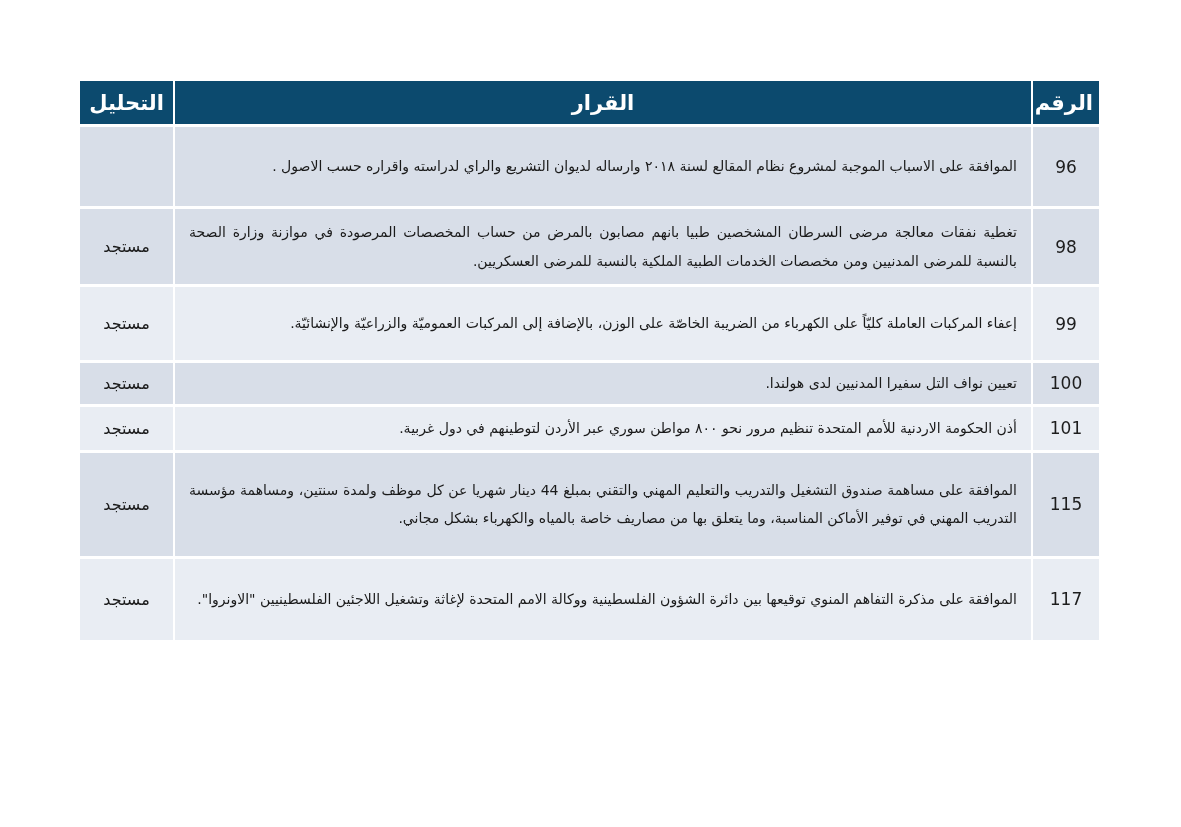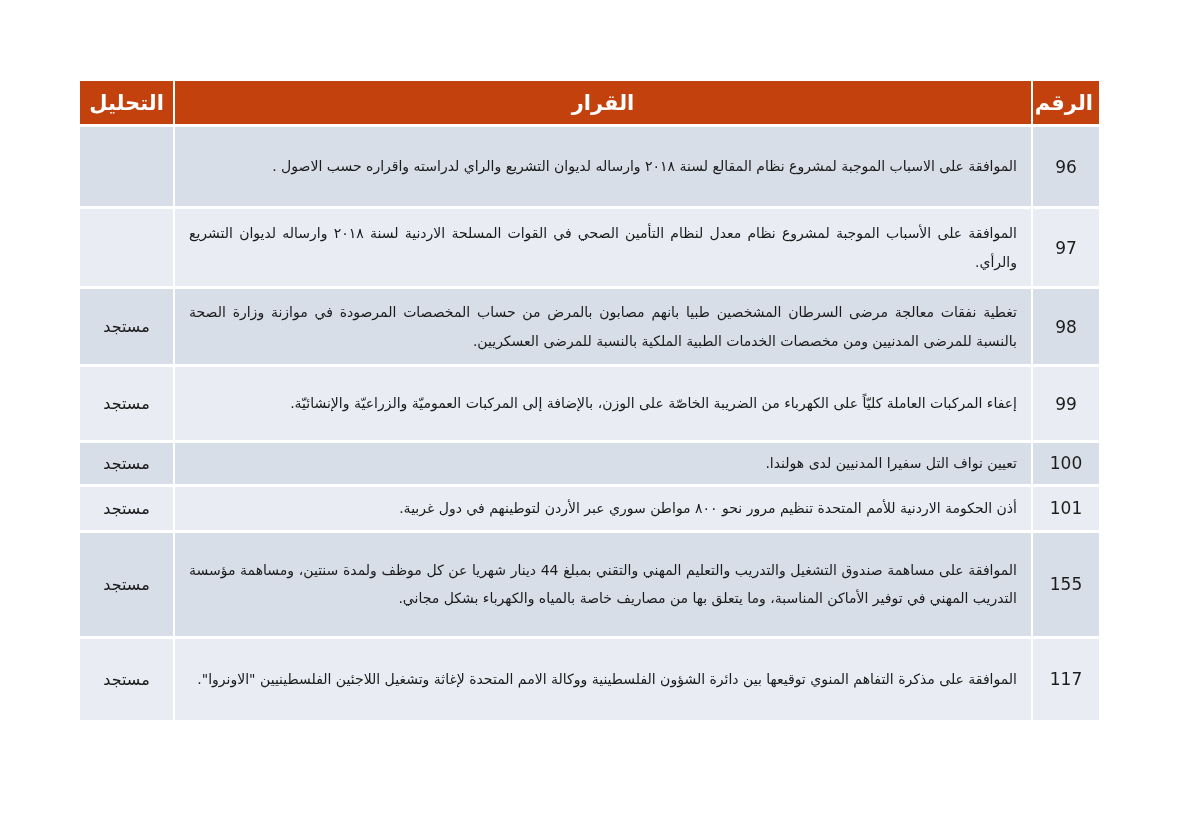--- a/index.html
+++ b/index.html
@@ -28,21 +28,21 @@
   }
   table.decisions th, table.decisions td {
     border-left: 2px solid #ffffff;
     border-right: 2px solid #ffffff;
     border-top: 3px solid #ffffff;
     border-bottom: 3px solid #ffffff;
     box-sizing: border-box;
     vertical-align: middle;
   }
   table.decisions th {
-    background: #c2410c;
+    background: #0c4a6e;
     color: #ffffff;
     font-size: 21px;
     font-weight: bold;
     text-align: center;
     height: 46px;
     padding: 2px 6px;
   }
   td.num-cell {
     text-align: center;
     font-size: 17px;
@@ -86,25 +86,20 @@
         <th>القرار</th>
         <th>التحليل</th>
       </tr>
     </thead>
     <tbody id="tbody">
         <tr class="band-dark" style="height: 82px;">
           <td class="num-cell">96</td>
           <td class="decision-cell">الموافقة على الاسباب الموجبة لمشروع نظام المقالع لسنة ٢٠١٨ وارساله لديوان التشريع والراي لدراسته واقراره حسب الاصول .</td>
           <td class="analysis-cell"></td>
         </tr>
-        <tr class="band-light" style="height: 80px;">
-          <td class="num-cell">97</td>
-          <td class="decision-cell">الموافقة على الأسباب الموجبة لمشروع نظام معدل لنظام التأمين الصحي في القوات المسلحة الاردنية لسنة ٢٠١٨ وارساله لديوان التشريع والرأي.</td>
-          <td class="analysis-cell"></td>
-        </tr>
         <tr class="band-dark" style="height: 78px;">
           <td class="num-cell">98</td>
           <td class="decision-cell">تغطية نفقات معالجة مرضى السرطان المشخصين طبيا بانهم مصابون بالمرض من حساب المخصصات المرصودة في موازنة وزارة الصحة بالنسبة للمرضى المدنيين ومن مخصصات الخدمات الطبية الملكية بالنسبة للمرضى العسكريين.</td>
           <td class="analysis-cell">مستجد</td>
         </tr>
         <tr class="band-light" style="height: 76px;">
           <td class="num-cell">99</td>
           <td class="decision-cell">إعفاء المركبات العاملة كليّاً على الكهرباء من الضريبة الخاصّة على الوزن، بالإضافة إلى المركبات العموميّة والزراعيّة والإنشائيّة.</td>
           <td class="analysis-cell">مستجد</td>
         </tr>
@@ -112,21 +107,21 @@
           <td class="num-cell">100</td>
           <td class="decision-cell">تعيين نواف التل سفيرا المدنيين لدى هولندا.</td>
           <td class="analysis-cell">مستجد</td>
         </tr>
         <tr class="band-light" style="height: 46px;">
           <td class="num-cell">101</td>
           <td class="decision-cell">أذن الحكومة الاردنية للأمم المتحدة تنظيم مرور نحو ٨٠٠ مواطن سوري عبر الأردن لتوطينهم في دول غربية.</td>
           <td class="analysis-cell">مستجد</td>
         </tr>
         <tr class="band-dark" style="height: 106px;">
-          <td class="num-cell">155</td>
+          <td class="num-cell">115</td>
           <td class="decision-cell">الموافقة على مساهمة صندوق التشغيل والتدريب والتعليم المهني والتقني بمبلغ 44 دينار شهريا عن كل موظف ولمدة سنتين، ومساهمة مؤسسة التدريب المهني في توفير الأماكن المناسبة، وما يتعلق بها من مصاريف خاصة بالمياه والكهرباء بشكل مجاني.</td>
           <td class="analysis-cell">مستجد</td>
         </tr>
         <tr class="band-light" style="height: 84px;">
           <td class="num-cell">117</td>
           <td class="decision-cell">الموافقة على مذكرة التفاهم المنوي توقيعها بين دائرة الشؤون الفلسطينية ووكالة الامم المتحدة لإغاثة وتشغيل اللاجئين الفلسطينيين "الاونروا".</td>
           <td class="analysis-cell">مستجد</td>
         </tr>
       </tbody>
   </table>

